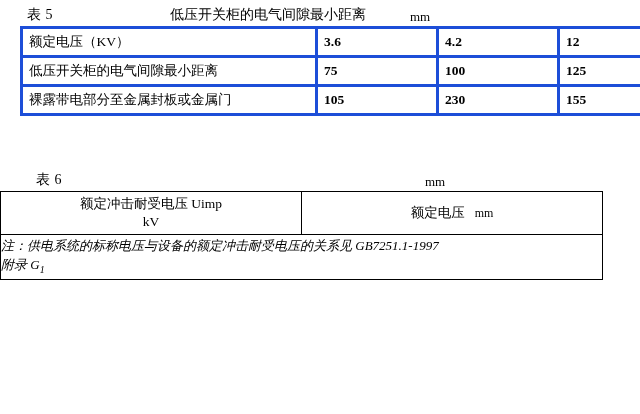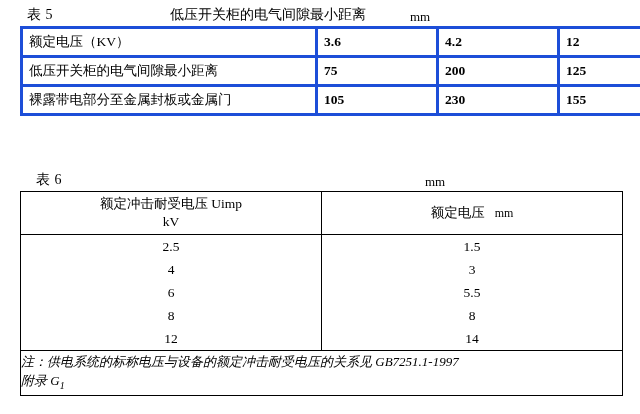--- a/index.html
+++ b/index.html
@@ -76,21 +76,20 @@
   
   .block6 {
     position: absolute;
     left: 0;
     top: 165px;
     width: 640px;
   }
   table.t6 {
     border-collapse: collapse;
     table-layout: fixed;
-    margin-left: 20px;
     width: 600px;
     font-size: 13.5px;
     border-radius: 27px;
   }
   table.t6 td {
     border: 1px solid #000000;
     padding: 0;
     vertical-align: middle;
   }
   table.t6 td.hdr {
@@ -145,21 +144,21 @@
       <tbody>
         <tr>
           <td class="label">额定电压（KV）</td>
           <td class="val">3.6</td>
           <td class="val">4.2</td>
           <td class="val">12</td>
         </tr>
         <tr>
           <td class="label">低压开关柜的电气间隙最小距离</td>
           <td class="val">75</td>
-          <td class="val">200</td>
+          <td class="val">100</td>
           <td class="val">125</td>
         </tr>
         <tr>
           <td class="label">裸露带电部分至金属封板或金属门</td>
           <td class="val">105</td>
           <td class="val">230</td>
           <td class="val">155</td>
         </tr>
       </tbody>
     </table>
@@ -177,36 +176,20 @@
         <tr>
           <td class="hdr col-left">
             <div>额定冲击耐受电压 Uimp</div>
             <div>kV</div>
           </td>
           <td class="hdr col-right">
             <span>额定电压</span><span class="hdr-unit">mm</span>
           </td>
         </tr>
         <tr>
-          <td class="col-left stack">
-            <div class="datacell">2.5</div>
-            <div class="datacell">4</div>
-            <div class="datacell">6</div>
-            <div class="datacell">8</div>
-            <div class="datacell">12</div>
-          </td>
-          <td class="col-right stack">
-            <div class="datacell">1.5</div>
-            <div class="datacell">3</div>
-            <div class="datacell">5.5</div>
-            <div class="datacell">8</div>
-            <div class="datacell">14</div>
-          </td>
-        </tr>
-        <tr>
           <td class="note" colspan="2">
             <div>注：供电系统的标称电压与设备的额定冲击耐受电压的关系见 GB7251.1-1997</div>
             <div><span>附录 G</span><span class="sub">1</span></div>
           </td>
         </tr>
       </tbody>
     </table>
   </div>
 
 </div>

